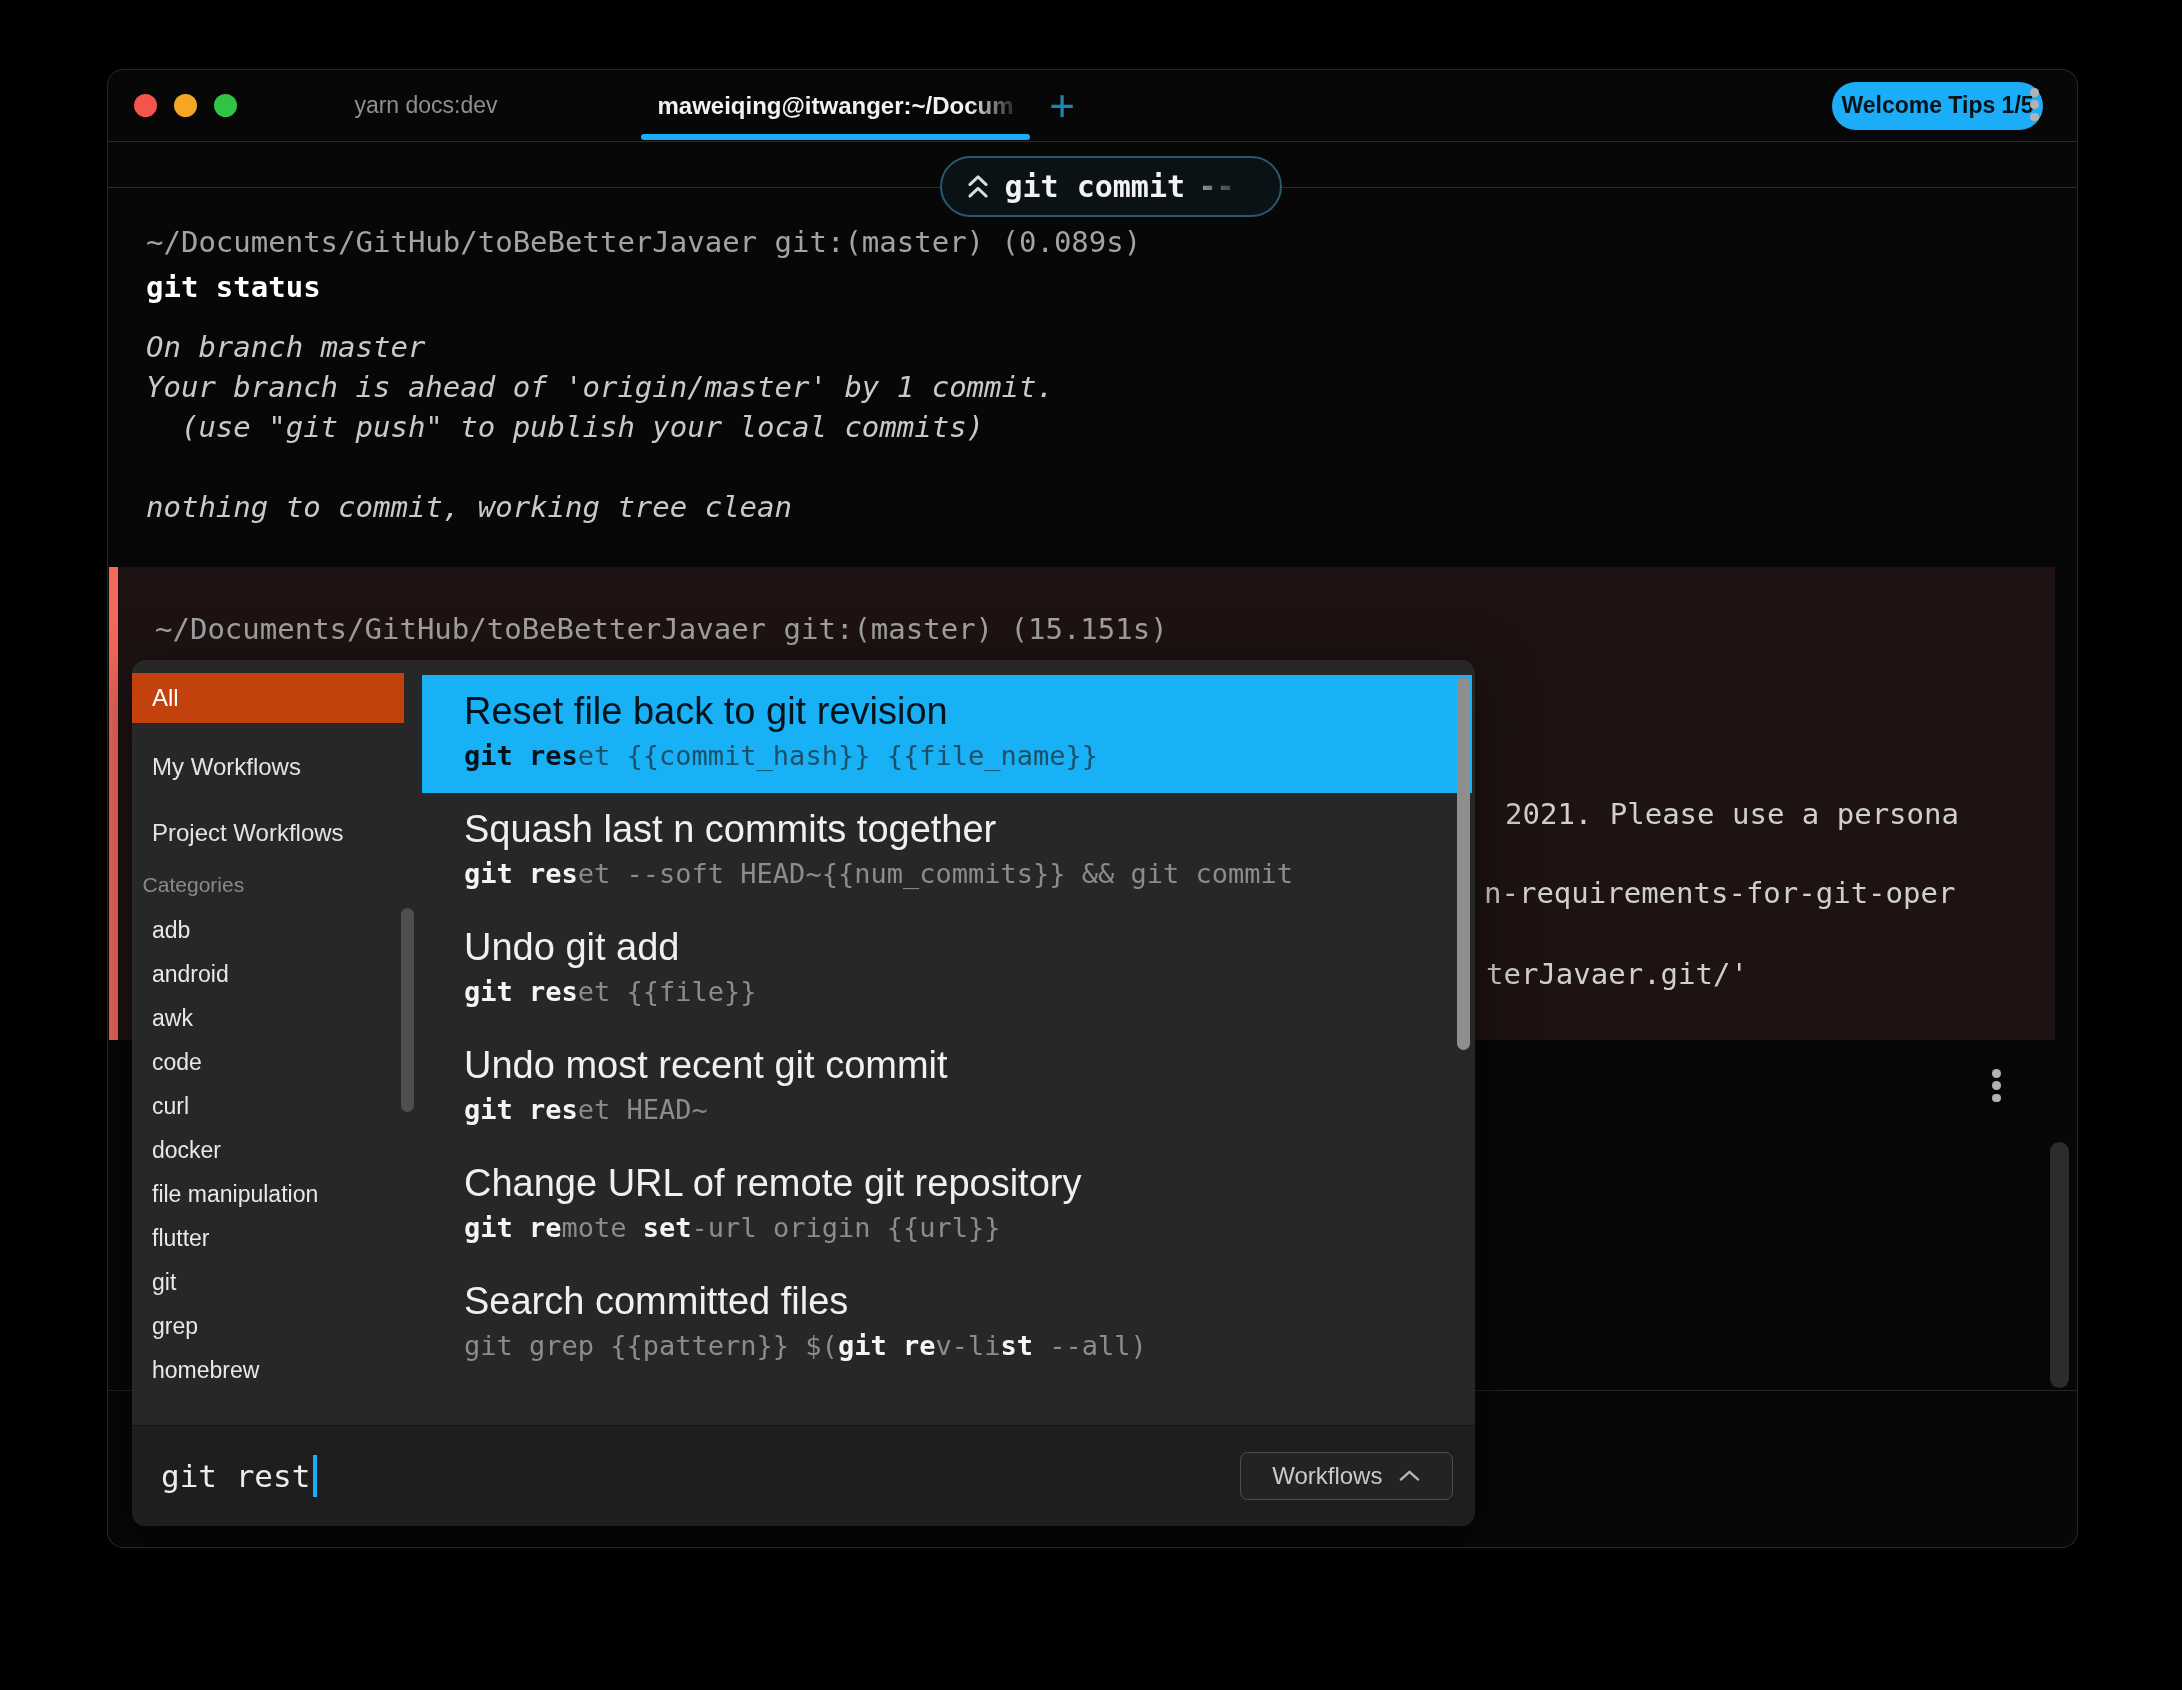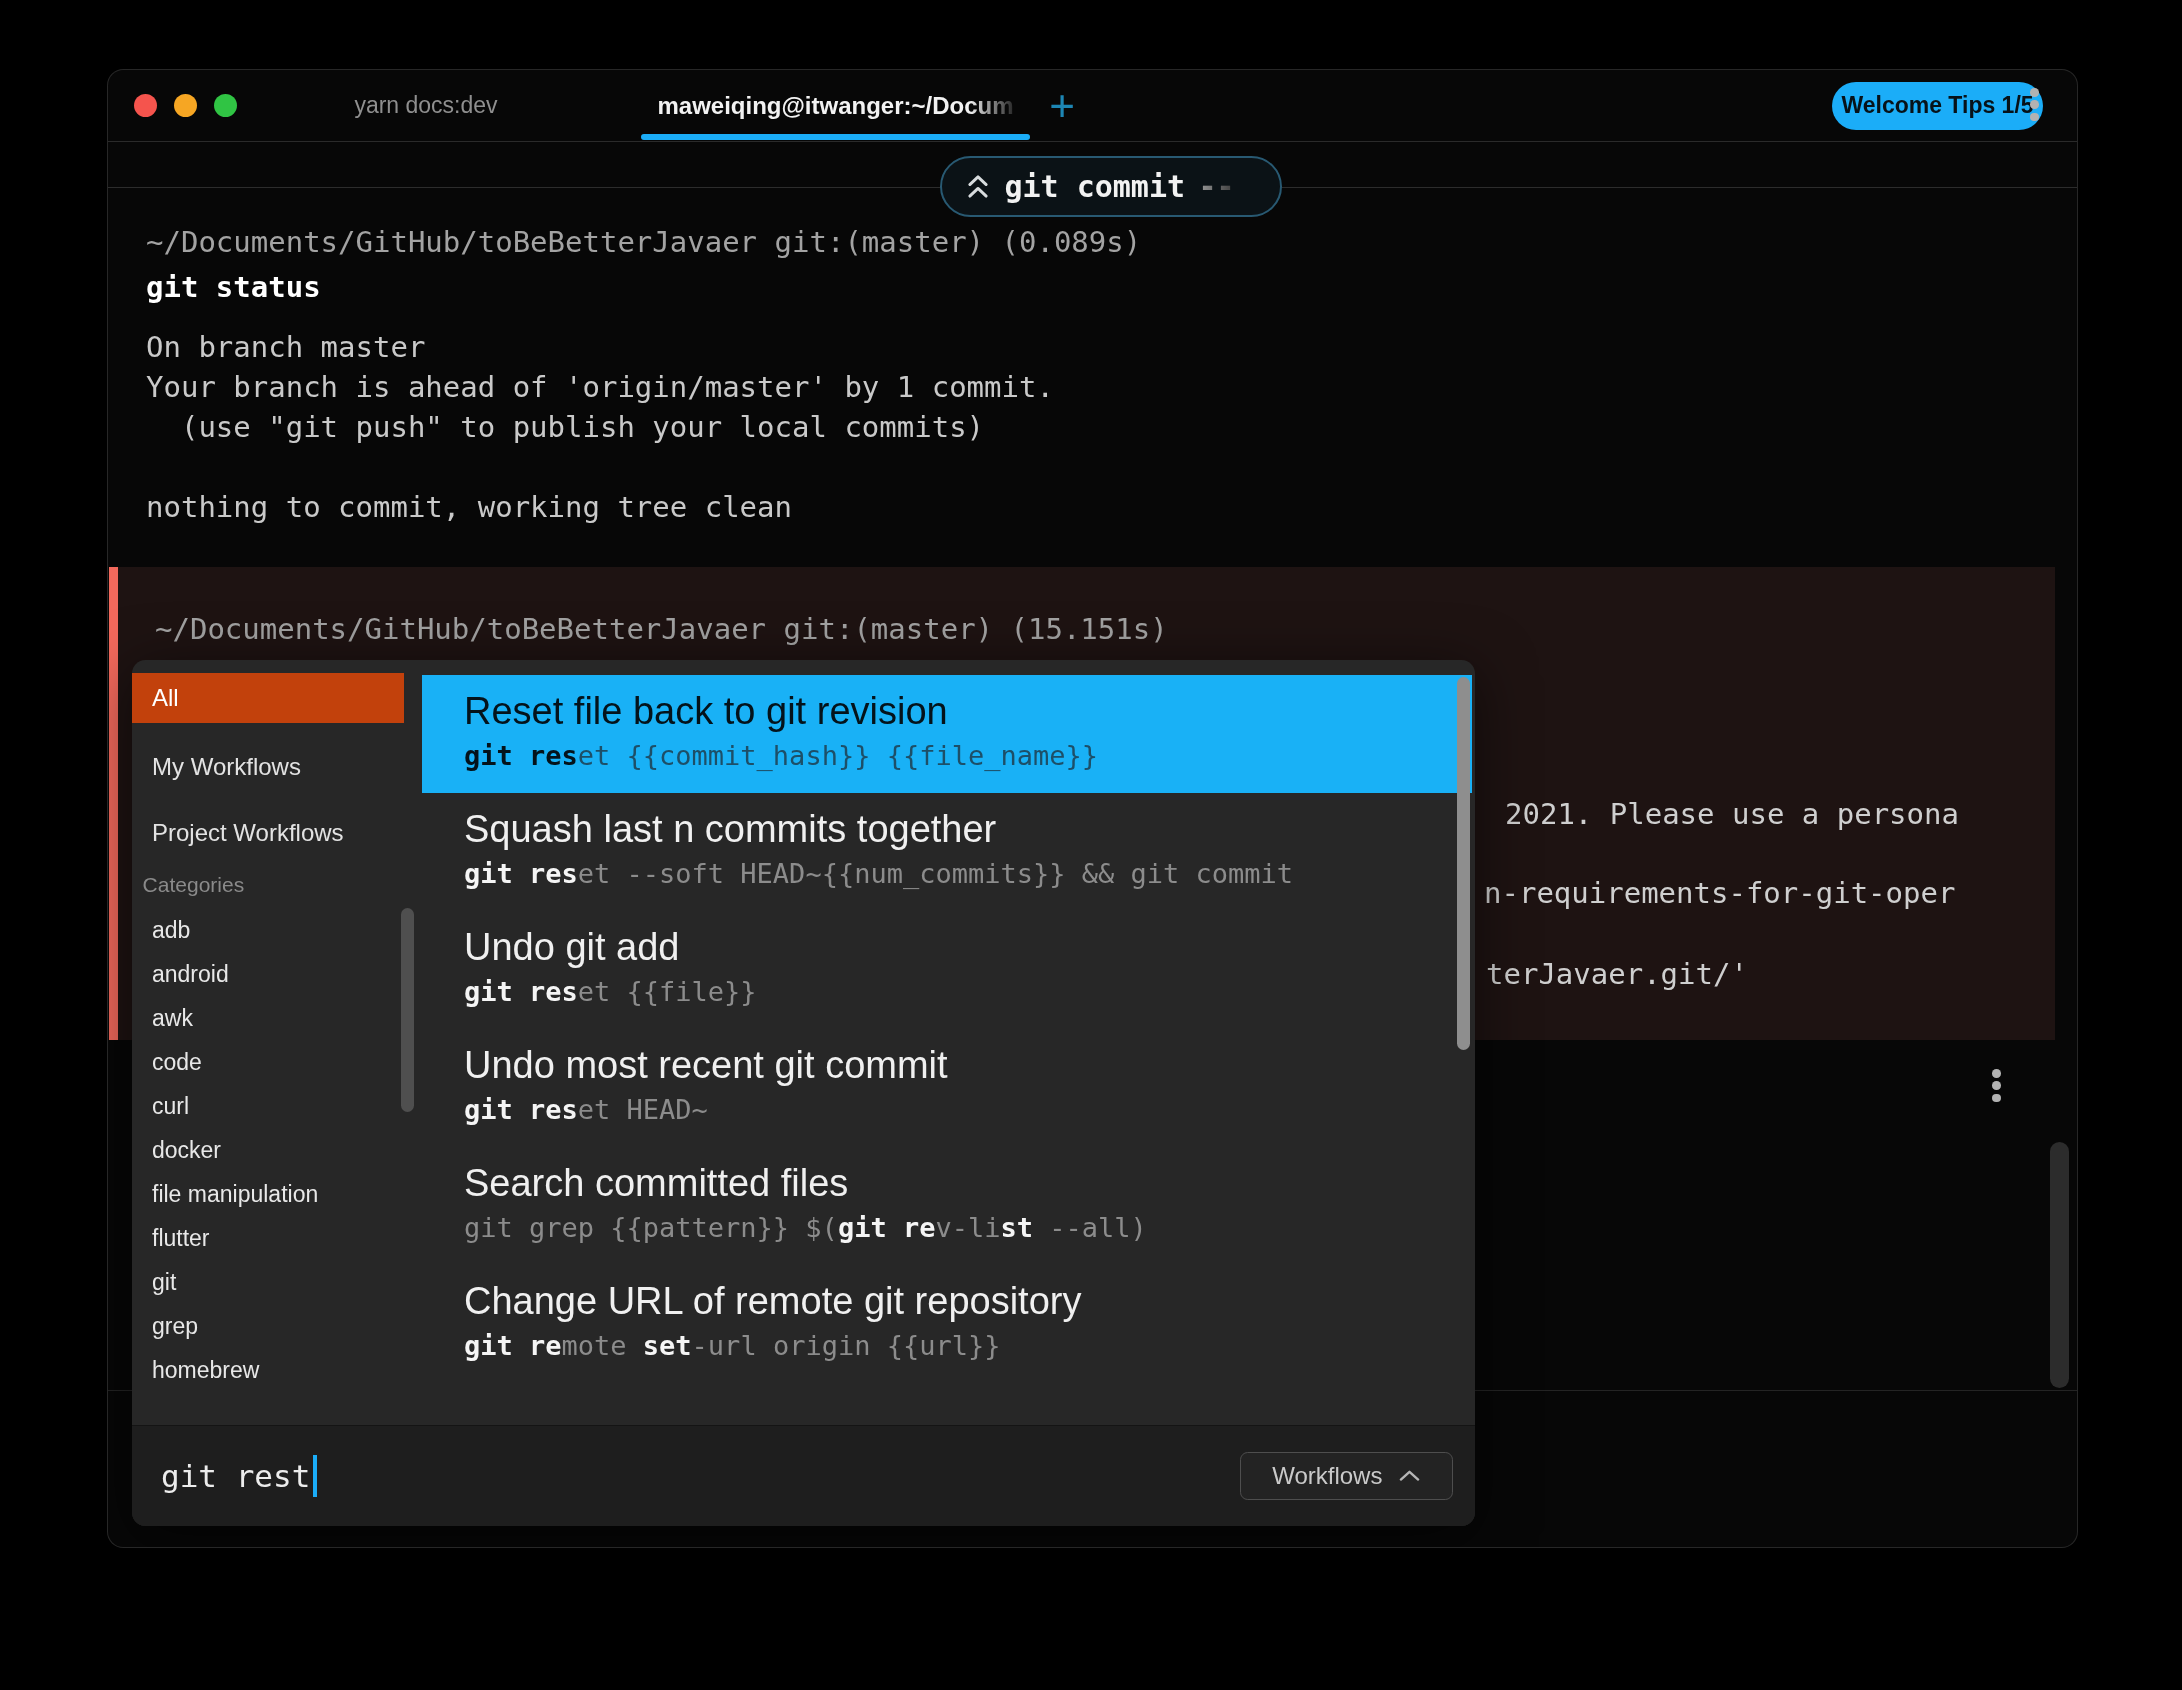--- a/index.html
+++ b/index.html
@@ -42,21 +42,21 @@
       display:flex;align-items:center;gap:13.4px;padding:0 23px;}
   .pill .cmd-txt{font-size:30px;font-weight:bold;color:#f2f2f2;white-space:pre;}
   .pill .suffix{font-size:30px;font-weight:bold;color:#8a8a8a;
       background:linear-gradient(90deg,#9a9a9a,#3a3a3a);-webkit-background-clip:text;background-clip:text;color:transparent;}
 
   
   .block1{position:absolute;left:38px;top:152px;font-size:29px;line-height:40px;}
   .tline{height:40px;white-space:pre;}
   .prompt{color:#a3a3a3;}
   .cmdline{color:#ffffff;font-weight:bold;margin:5px 0 20px 0;}
-  .outline{color:#c9c9c9;}
+  .outline{color:#c9c9c9;font-style:italic;}
 
   
   .block2{position:absolute;left:1px;top:497px;width:1937px;height:473px;background:#1e1312;
       border-left:9.6px solid #f3695c;box-sizing:content-box;z-index:1;}
   .block2 .prompt2{position:absolute;left:37px;top:42px;font-size:29px;line-height:40px;color:#a3a3a3;white-space:pre;}
   .frag{position:absolute;font-size:29px;color:#cfcfcf;white-space:pre;}
   .frag.f0{left:1387px;top:230px;}
   .frag.f1{left:1366px;top:309px;}
   .frag.f2{left:1368px;top:390px;}
   .kebab.block-menu{left:1874px;top:999px;width:29px;z-index:2;}
@@ -209,26 +209,26 @@
   </div>
         <div class="witem">
     <div class="title">Undo git add</div>
     <div class="wcmd mono"><span class="seg m">git res</span><span class="seg d">et</span><span class="seg d"> {{file}}</span></div>
   </div>
         <div class="witem">
     <div class="title">Undo most recent git commit</div>
     <div class="wcmd mono"><span class="seg m">git res</span><span class="seg d">et</span><span class="seg d"> HEAD~</span></div>
   </div>
         <div class="witem">
+    <div class="title">Change URL of remote git repository</div>
+    <div class="wcmd mono"><span class="seg m">git re</span><span class="seg d">mote </span><span class="seg m">set</span><span class="seg d">-url origin {{url}}</span></div>
+  </div>
+        <div class="witem">
     <div class="title">Search committed files</div>
     <div class="wcmd mono"><span class="seg d">git grep {{pattern}} $(</span><span class="seg m">git re</span><span class="seg d">v-li</span><span class="seg m">st</span><span class="seg d"> --all)</span></div>
-  </div>
-        <div class="witem">
-    <div class="title">Change URL of remote git repository</div>
-    <div class="wcmd mono"><span class="seg m">git re</span><span class="seg d">mote </span><span class="seg m">set</span><span class="seg d">-url origin {{url}}</span></div>
   </div>
       </div>
     <div class="list-scroll"></div>
 
     <div class="bottombar">
       <div class="query mono">
         <span>git rest</span>
         <span class="caret"></span>
       </div>
       <div class="wf-btn">

